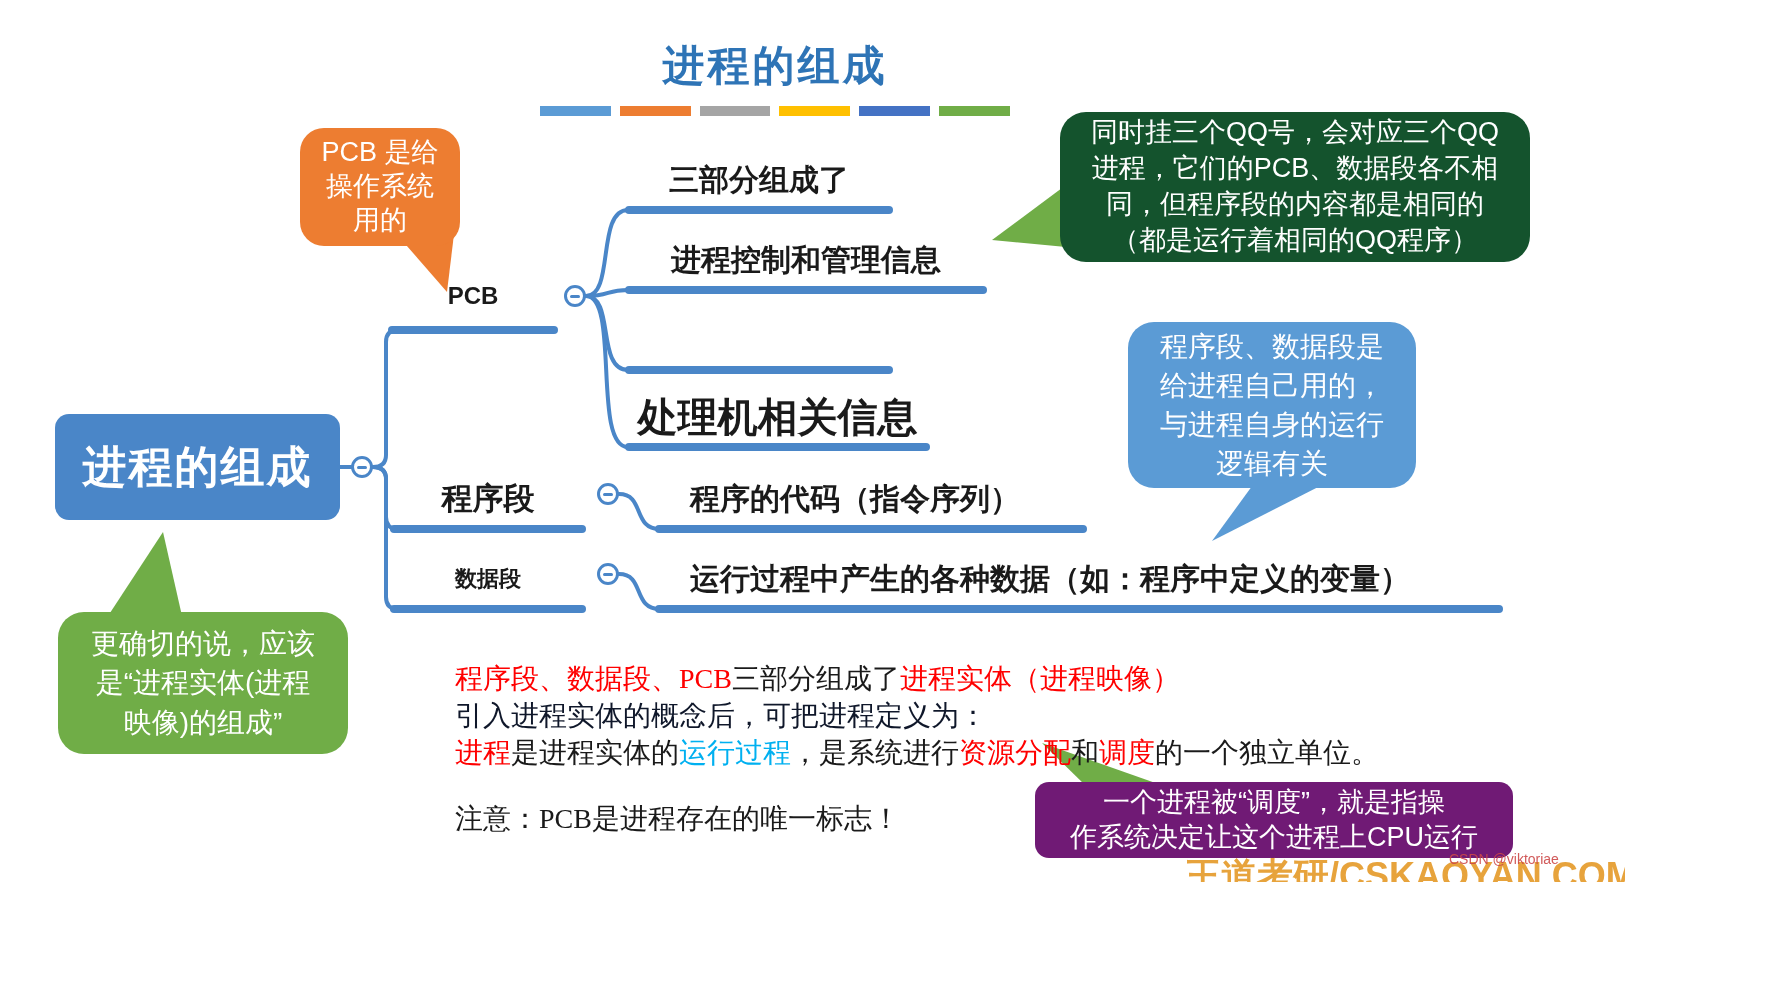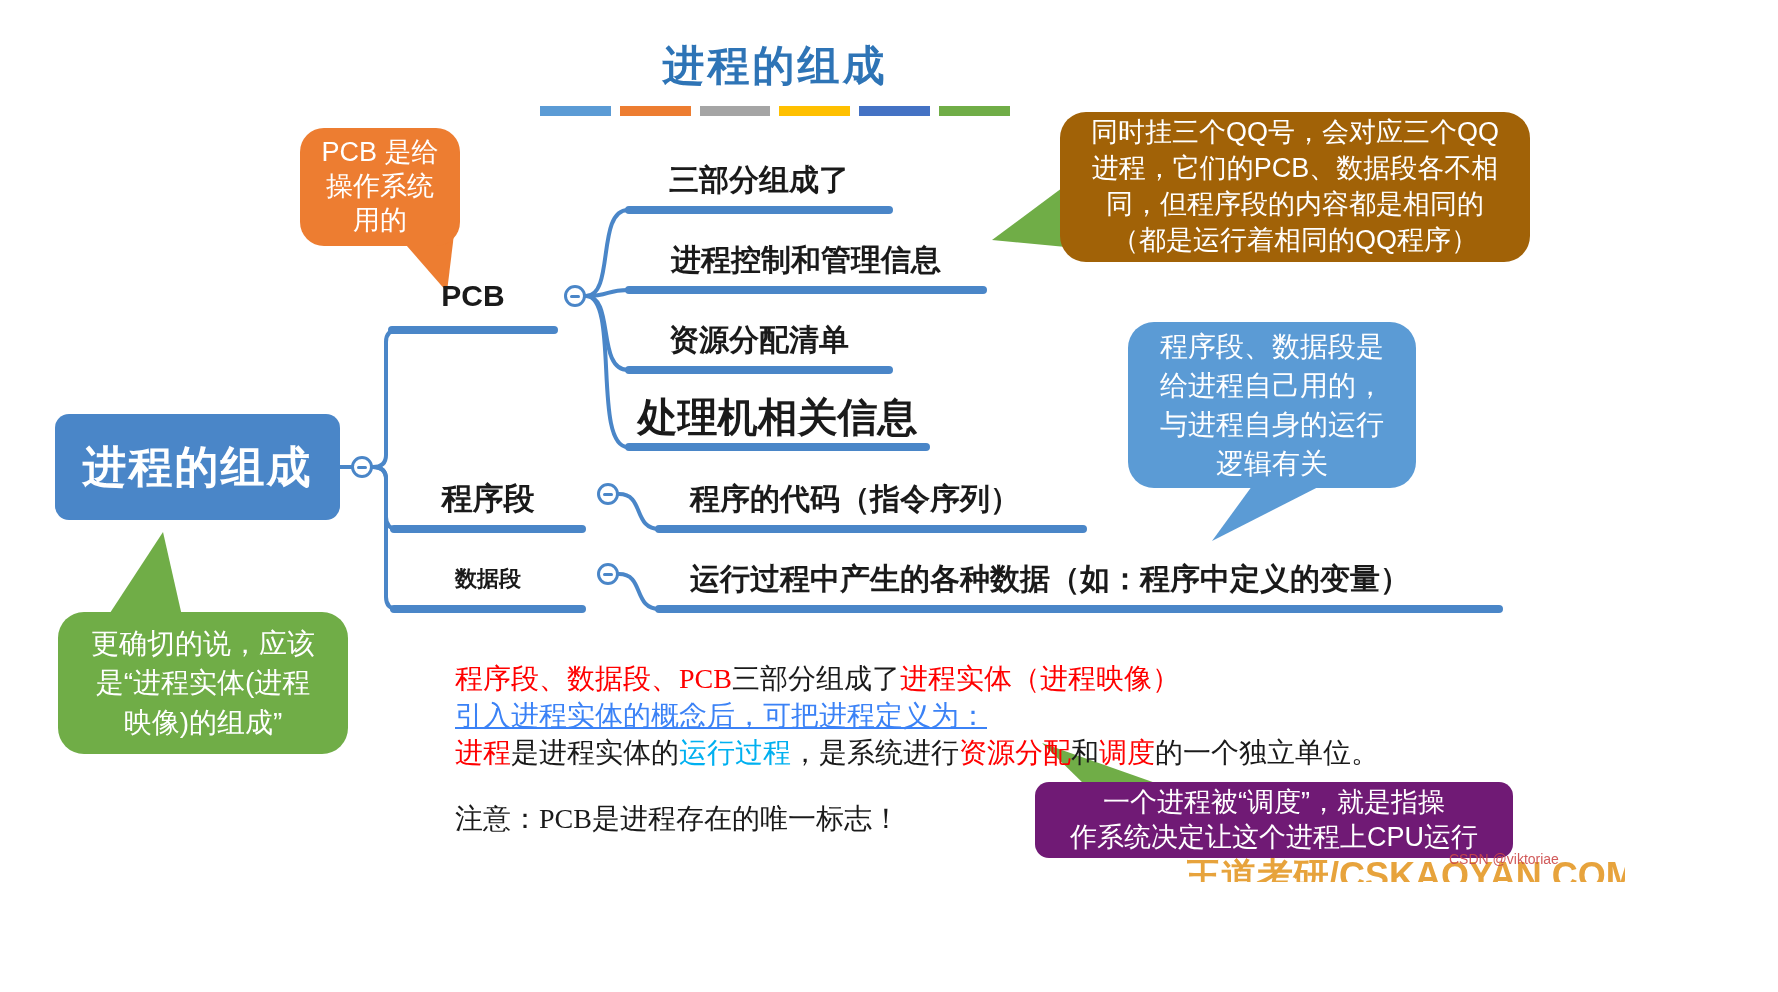--- a/index.html
+++ b/index.html
@@ -82,31 +82,30 @@
     <span style="background: rgb(237, 125, 49);"></span>
     <span style="background: rgb(165, 165, 165);"></span>
     <span style="background: rgb(255, 192, 0);"></span>
     <span style="background: rgb(68, 114, 196);"></span>
     <span style="background: rgb(112, 173, 71);"></span>
   </div>
 
   <div class="rootbox" style="background: rgb(74, 134, 200);">进程的组成</div>
   <div class="toggle" style="left:351px; top:456px;"></div>
 
-  <div class="nlabel" style="left:388px; top:276px; width:170px; font-size:30px;">PCB</div>
+  <div class="nlabel" style="left:388px; top:276px; width:170px; font-size:24px;">PCB</div>
   <div class="bar" style="left:388px; top:326px; width:170px;"></div>
   <div class="toggle" style="left:564px; top:285px;"></div>
 
   <div class="nlabel" style="left:625px; top:160px; width:268px; font-size:30px;">三部分组成了</div>
   <div class="bar" style="left:625px; top:206px; width:268px;"></div>
 
   <div class="nlabel" style="left:625px; top:240px; width:362px; font-size:30px;">进程控制和管理信息</div>
   <div class="bar" style="left:625px; top:286px; width:362px;"></div>
 
-  <div class="nlabel" style="left:625px; top:320px; width:268px; font-size:30px;">资源分配清单</div>
   <div class="bar" style="left:625px; top:366px; width:268px;"></div>
 
   <div class="nlabel" style="left:625px; top:397px; width:305px; font-size:40px;">处理机相关信息</div>
   <div class="bar" style="left:625px; top:443px; width:305px;"></div>
 
   <div class="nlabel" style="left:390px; top:479px; width:196px; font-size:31px;">程序段</div>
   <div class="bar" style="left:390px; top:525px; width:196px;"></div>
   <div class="toggle" style="left:597px; top:483px;"></div>
 
   <div class="nlabel" style="left:690px; top:479px; font-size:30px; text-align:left;">程序的代码（指令序列）</div>
@@ -116,40 +115,40 @@
   <div class="bar" style="left:390px; top:605px; width:196px;"></div>
   <div class="toggle" style="left:597px; top:563px;"></div>
 
   <div class="nlabel" style="left:690px; top:559px; font-size:30px; text-align:right;">运行过程中产生的各种数据（如：程序中定义的变量）</div>
   <div class="bar" style="left:655px; top:605px; width:848px;"></div>
 
   <div class="callout" style="left: 300px; top: 128px; width: 160px; height: 118px; border-radius: 24px; font-size: 27px; line-height: 1.25; background: rgb(237, 125, 49);">PCB 是给
 操作系统
 用的</div>
 
-  <div class="callout" style="left: 1060px; top: 112px; width: 470px; height: 150px; border-radius: 26px; font-size: 27px; line-height: 1.33; background: #a16207;">同时挂三个QQ号，会对应三个QQ
+  <div class="callout" style="left: 1060px; top: 112px; width: 470px; height: 150px; border-radius: 26px; font-size: 27px; line-height: 1.33; background: #14532d;">同时挂三个QQ号，会对应三个QQ
 进程，它们的PCB、数据段各不相
 同，但程序段的内容都是相同的
 （都是运行着相同的QQ程序）</div>
 
   <div class="callout" style="left: 58px; top: 612px; width: 290px; height: 142px; border-radius: 26px; font-size: 28px; line-height: 1.4; background: rgb(112, 173, 71);">更确切的说，应该
 是“进程实体(进程
 映像)的组成”</div>
 
   <div class="callout" style="left: 1128px; top: 322px; width: 288px; height: 166px; border-radius: 26px; font-size: 28px; line-height: 1.4; background: rgb(91, 155, 213);">程序段、数据段是
 给进程自己用的，
 与进程自身的运行
 逻辑有关</div>
 
   <div class="callout" style="left: 1035px; top: 782px; width: 478px; height: 76px; border-radius: 14px; font-size: 27px; line-height: 1.3; background: #701a75;">一个进程被“调度”，就是指操
 作系统决定让这个进程上CPU运行</div>
 
   <div class="para">
     <div><span style="color: rgb(255, 0, 0);">程序段、数据段、PCB</span><span style="color: rgb(26, 26, 26);">三部分组成了</span><span style="color: rgb(255, 0, 0);">进程实体（进程映像）</span></div>
-    <div><span style="color: #3b82f6; text-decoration: underline;">引入进程实体的概念后，可把进程定义为：</span></div>
+    <div><span style="color: #0f172a;">引入进程实体的概念后，可把进程定义为：</span></div>
     <div><span style="color: rgb(255, 0, 0);">进程</span><span style="color: rgb(26, 26, 26);">是进程实体的</span><span style="color: rgb(0, 176, 240);">运行过程</span><span style="color: rgb(26, 26, 26);">，是系统进行</span><span style="color: rgb(255, 0, 0);">资源分配</span><span style="color: rgb(26, 26, 26);">和</span><span style="color: rgb(255, 0, 0);">调度</span><span style="color: rgb(26, 26, 26);">的一个独立单位。</span></div>
   </div>
 
   <div class="note">注意：PCB是进程存在的唯一标志！</div>
 
   <div class="banner-clip">
     <span class="banner-text">王道考研/CSKAOYAN.COM</span>
   </div>
   <div class="watermark">CSDN @viktoriae</div>
 

